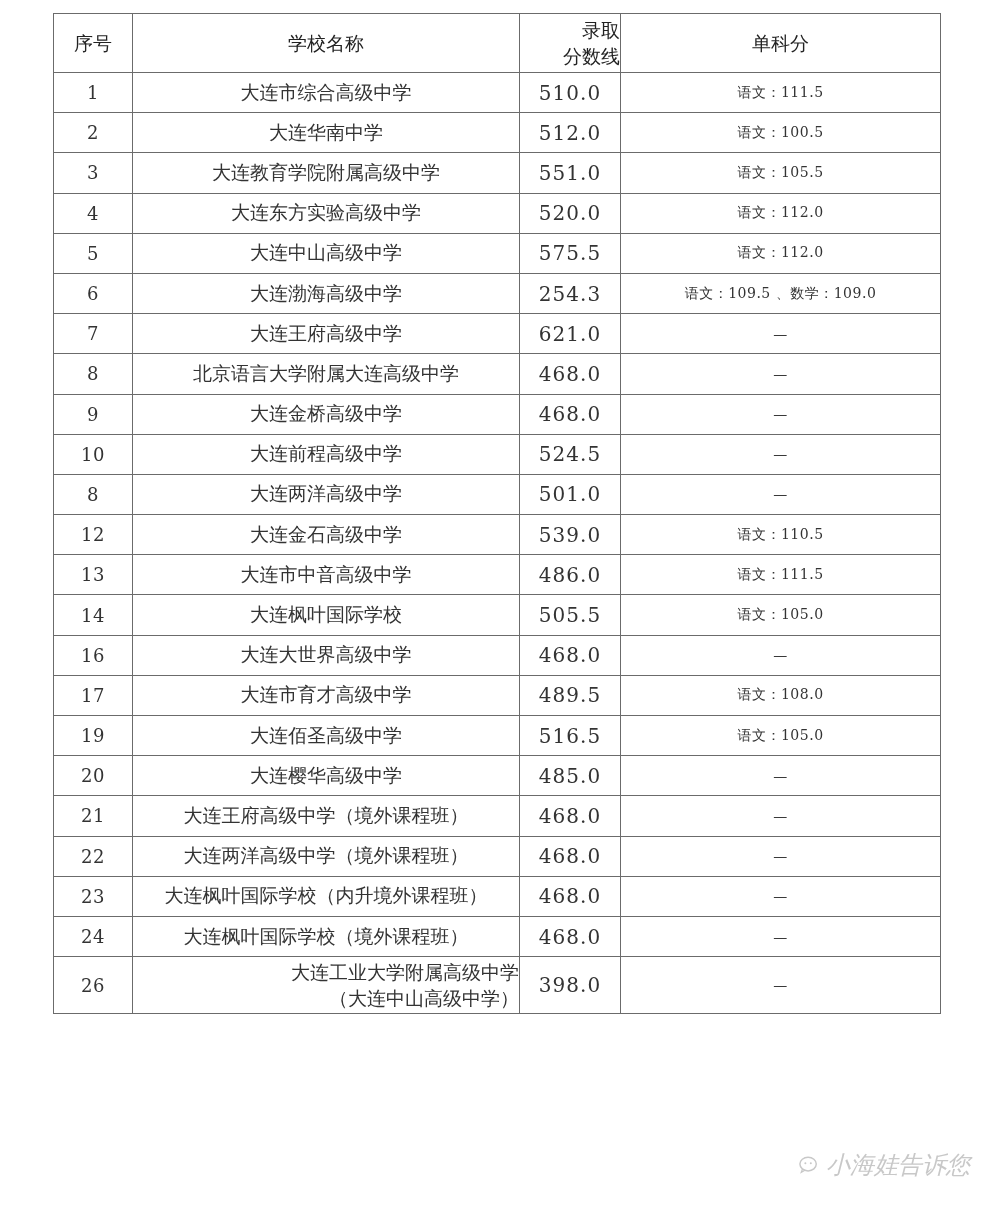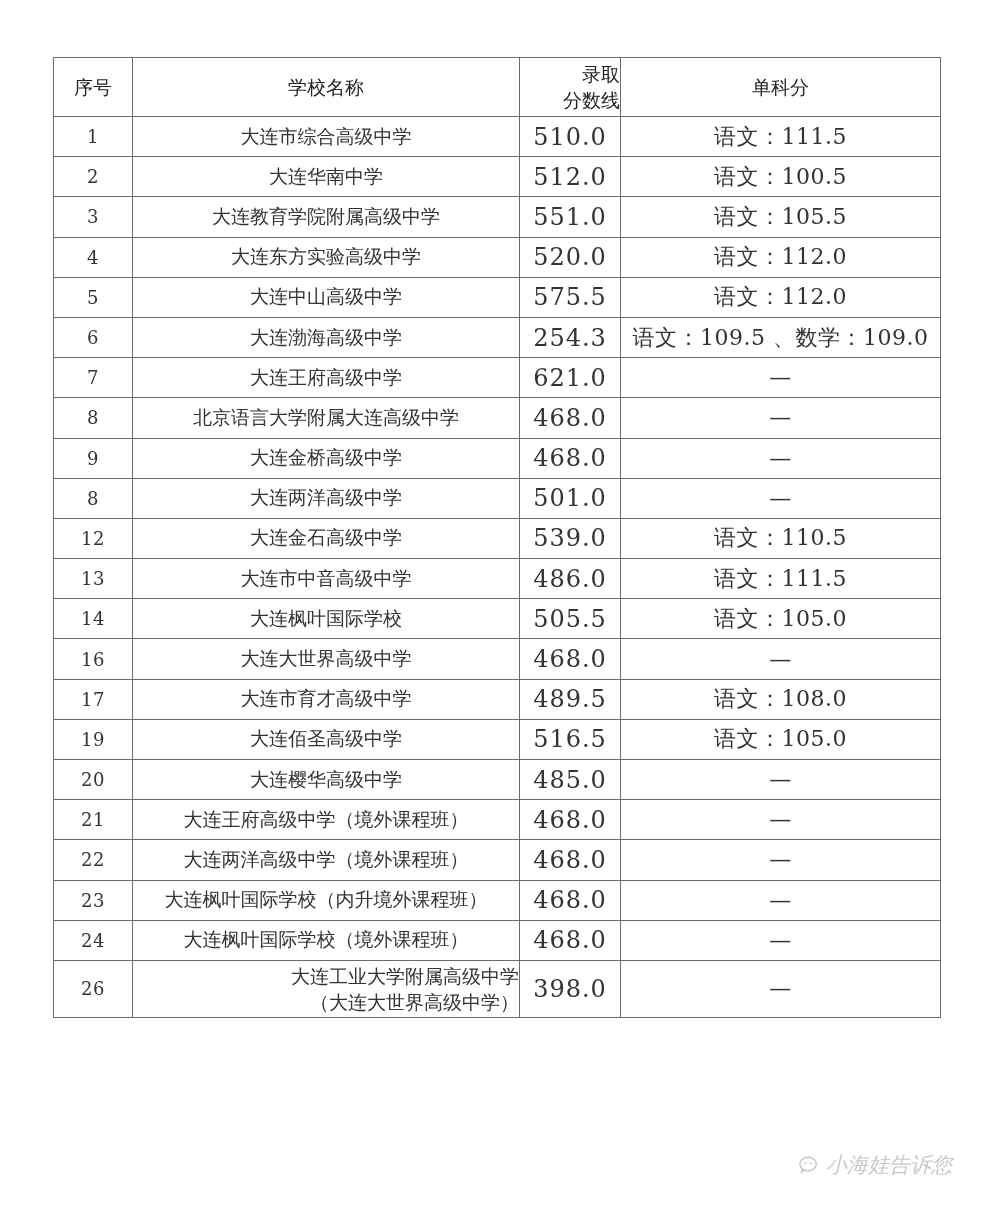--- a/index.html
+++ b/index.html
@@ -1,35 +1,35 @@
 <!DOCTYPE html>
 <html><head>
 <meta charset="utf-8">
 <style>
   html, body { margin: 0; padding: 0; background: #ffffff; }
   body { width: 996px; height: 1208px; position: relative; overflow: hidden;
          font-family: "DejaVu Serif", "Liberation Serif", serif; color: #2a2a2a; }
   .table-wrap { position: absolute; left: 53px; top: 13px; width: 887px; }
-  table { border-collapse: collapse; width: 887px; table-layout: fixed; margin-top: 44px; }
+  table { border-collapse: collapse; width: 887px; table-layout: fixed; }
   th, td { border: 1.5px solid #6b6b6b; text-align: center; vertical-align: middle;
            padding: 0; font-weight: normal; }
   col.c-idx { width: 79px; }
   col.c-name { width: 387px; }
   col.c-score { width: 101px; }
   col.c-subj { width: 320px; }
   thead th { height: 58px; font-size: 19px; line-height: 24px; color: #222; }
   tbody td { height: 39.2px; font-size: 19px; color: #333; }
   tbody td.num { font-family: "DejaVu Serif", serif; font-size: 18px; letter-spacing: 0.5px; }
-  tbody td.score { font-family: "DejaVu Serif", serif; font-size: 24px; letter-spacing: 1px; }
-  tbody td.subj { font-size: 22px; letter-spacing: 0.5px; }
+  tbody td.score { font-family: "DejaVu Serif", serif; font-size: 20px; letter-spacing: 1px; }
+  tbody td.subj { font-size: 14px; letter-spacing: 0.5px; }
   tbody tr.tall td { height: 56px; }
   .name-line { display: block; line-height: 26px; text-align: right; }
   .watermark { position: absolute; left: 798px; top: 1152px; height: 26px;
                display: flex; align-items: center; gap: 6px; color: #c8c8c8;
-               font-family: "DejaVu Sans", sans-serif; font-size: 21px; font-style: italic; }
+               font-family: "DejaVu Sans", sans-serif; font-size: 24px; font-style: italic; }
   .wm-icon { width: 22px; height: 20px; }
 </style>
 </head>
 <body>
 
 <div class="table-wrap">
   <table>
     <colgroup>
       <col class="c-idx">
         <col class="c-name">
@@ -96,20 +96,26 @@
           <td class="score">468.0</td>
           <td class="subj">—</td>
         </tr>
         <tr>
           <td class="num">9</td>
           <td>大连金桥高级中学</td>
           <td class="score">468.0</td>
           <td class="subj">—</td>
         </tr>
         <tr>
+          <td class="num">10</td>
+          <td>大连前程高级中学</td>
+          <td class="score">524.5</td>
+          <td class="subj">—</td>
+        </tr>
+        <tr>
           <td class="num">8</td>
           <td>大连两洋高级中学</td>
           <td class="score">501.0</td>
           <td class="subj">—</td>
         </tr>
         <tr>
           <td class="num">12</td>
           <td>大连金石高级中学</td>
           <td class="score">539.0</td>
           <td class="subj">语文：110.5</td>
@@ -171,21 +177,21 @@
         <tr>
           <td class="num">24</td>
           <td>大连枫叶国际学校（境外课程班）</td>
           <td class="score">468.0</td>
           <td class="subj">—</td>
         </tr>
         <tr class="tall">
           <td class="num">26</td>
           <td>
             <span class="name-line">大连工业大学附属高级中学</span>
-            <span class="name-line">（大连大世界高级中学）</span>
+            <span class="name-line">（大连中山高级中学）</span>
           </td>
           <td class="score">398.0</td>
           <td class="subj">—</td>
         </tr>
       </tbody>
   </table>
 </div>
 
 <div class="watermark">
   <svg class="wm-icon" viewBox="0 0 24 22">

